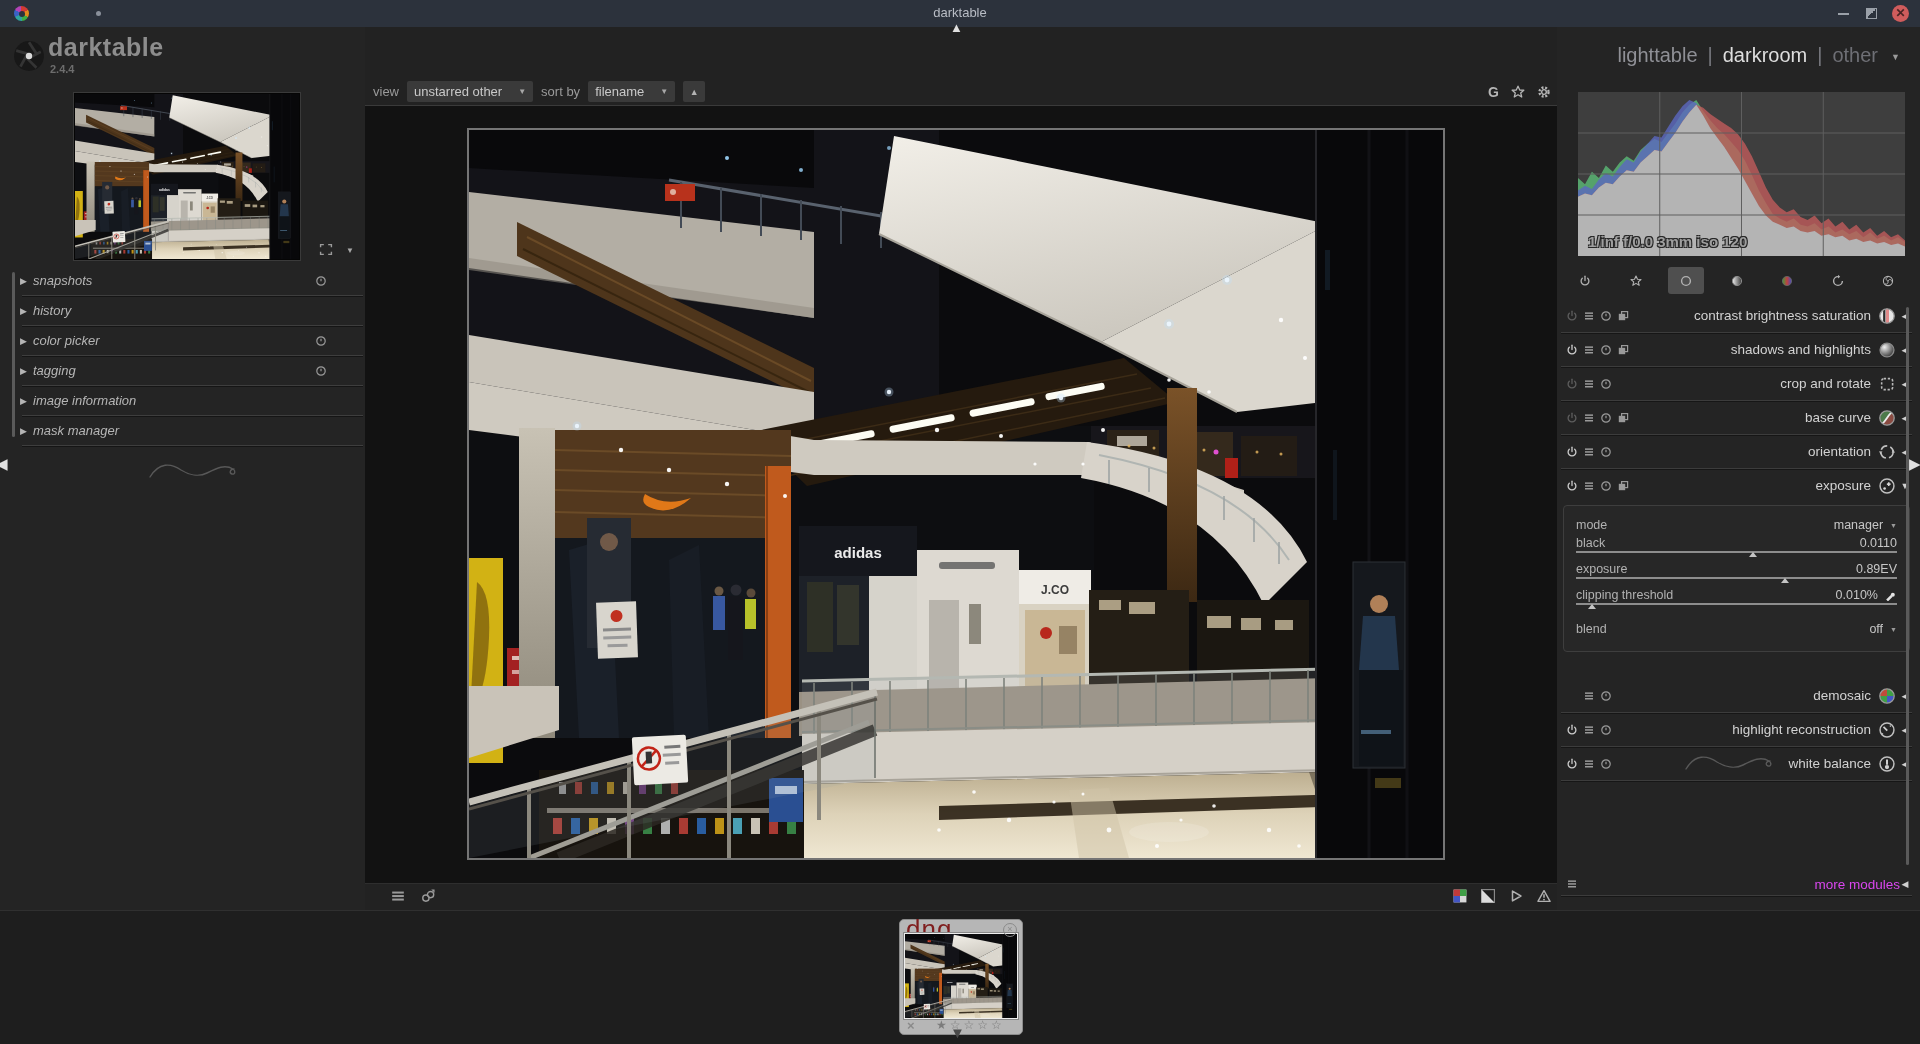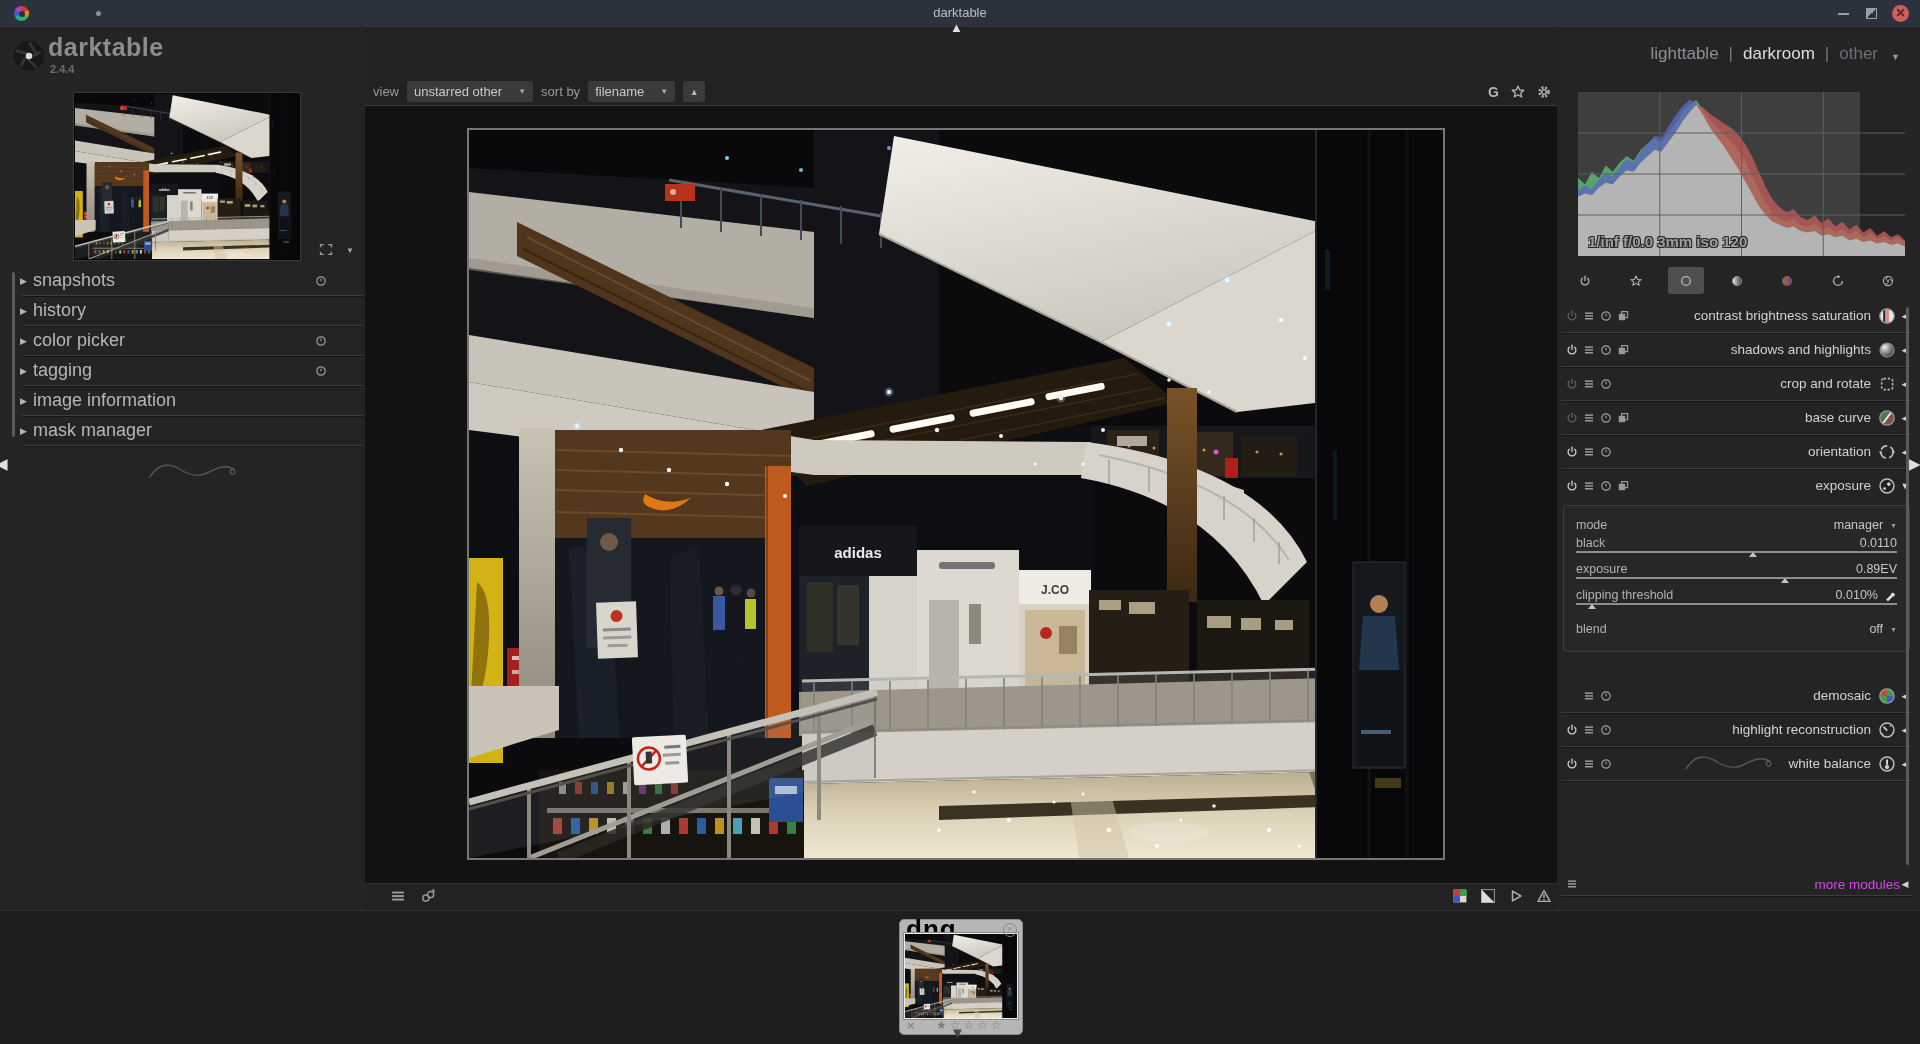--- a/index.html
+++ b/index.html
@@ -19,46 +19,46 @@
   
   #leftpanel{left:0;top:27px;width:365px;height:883px;background:#242424;}
   #rightpanel{left:1557px;top:27px;width:363px;height:883px;background:#242424;}
   #center{left:365px;top:27px;width:1192px;height:883px;background:#222222;}
   #filmstrip{left:0;top:910px;width:1920px;height:134px;background:#1e1e1e;border-top:1px solid #303030;}
   
   #logo-name{font-size:25px;font-weight:bold;color:#8d8d8d;letter-spacing:.5px;}
   #logo-ver{font-size:11px;font-weight:bold;color:#6d6d6d;}
   .lsec{display:flex;align-items:center;height:29px;padding-left:20px;}
   .lsec .tri{font-size:9px;color:#b5b5b5;width:13px;}
-  .lsec-label{font-size:18px;color:#b6b6b6;}
+  .lsec-label{font-size:13px;color:#b6b6b6;font-style:italic;}
   .lsec .rst{margin-left:auto;margin-right:38px;color:#9a9a9a;display:flex;}
   .lsep{height:1px;background:#3e3e3e;box-shadow:0 1px 0 #151515;margin:0 2px 0 22px;}
   .scrollbar{position:absolute;width:3px;background:#5a5a5a;border-radius:2px;}
   .flourish{stroke:#585858;fill:none;stroke-width:1.4;stroke-linecap:round;}
   
   #statusline{position:absolute;left:0;right:0;top:13px;text-align:center;font-size:13px;color:#9d9d9d;}
   #viewrow{position:absolute;left:8px;top:54px;display:flex;align-items:center;gap:8px;font-size:13px;color:#9a9a9a;}
   .combo{background:#3a3a3a;height:21px;border-radius:2px;display:flex;align-items:center;padding:0 7px;gap:16px;color:#c9c9c9;}
   .caret{font-size:8px;color:#a8a8a8;}
   .sqbtn{background:#3a3a3a;width:22px;height:21px;border-radius:2px;display:flex;align-items:center;justify-content:center;color:#b4b4b4;font-size:9px;}
   #hdricons{position:absolute;right:6px;top:57px;display:flex;gap:12px;align-items:center;color:#b6b6b6;}
   #canvas{position:absolute;left:0;right:0;top:78px;bottom:26px;background:#121212;border-top:1px solid #3a3a3a;}
   #mainimg{position:absolute;left:102px;top:22px;border:2px solid #757575;background:#000;}
   #ctoolbar{position:absolute;left:0;right:0;bottom:0;height:26px;background:#222;border-top:1px solid #2e2e2e;}
   #ctl{position:absolute;left:26px;top:5px;display:flex;gap:16px;align-items:center;color:#9a9a9a;}
   #ctr{position:absolute;right:6px;top:5px;display:flex;gap:14px;align-items:center;}
   .tbi{width:14px;height:14px;display:block;}
   
-  #modeswitch{position:absolute;right:42px;top:17px;font-size:17px;display:flex;gap:10px;align-items:center;}
+  #modeswitch{position:absolute;right:42px;top:17px;font-size:20px;display:flex;gap:10px;align-items:center;}
   #modeswitch .mode{color:#8f9096;}
   #modeswitch .mode.active{color:#dedede;}
   #modeswitch .mode.dim{color:#6e6f75;}
   #modeswitch .mode-sep{color:#77787e;}
   #modecaret{position:absolute;right:20px;top:25px;font-size:9px;color:#9a9a9a;}
-  #hist{position:absolute;left:21px;top:65px;width:282px;height:164px;background:#3e3e3e;}
+  #hist{position:absolute;left:21px;top:65px;width:327px;height:164px;background:#3e3e3e;}
   #histexif{position:absolute;left:10px;bottom:6px;font-size:15px;font-weight:bold;color:#9e9e9e;
     text-shadow:1px 1px 0 #262626,-1px 1px 0 #262626,1px -1px 0 #262626,-1px -1px 0 #262626;}
   #grouprow{position:absolute;left:10px;right:14px;top:240px;display:flex;justify-content:space-between;align-items:center;}
   .gbtn{width:36px;height:27px;display:flex;align-items:center;justify-content:center;border-radius:3px;color:#b2b2b2;}
   .gbtn.active{background:#4f4f4f;}
   #modlist{position:absolute;left:2px;right:6px;top:272px;}
   .mrow{display:flex;align-items:center;height:33px;padding:0 4px 0 6px;}
   .mrow .lic{display:flex;gap:3px;width:76px;align-items:center;}
   .mrow .licon{width:14px;height:14px;display:flex;align-items:center;justify-content:center;}
   .on{color:#cdcdcd;}.off{color:#5e5e5e;}
@@ -74,21 +74,21 @@
   .xlrow{display:flex;height:15px;align-items:center;}
   .xslide{position:relative;height:8px;margin-bottom:3px;}
   .xbar{position:absolute;left:0;right:0;top:1px;height:2px;background:#8d8d8d;}
   .xmark{position:absolute;top:2px;width:0;height:0;border-left:4px solid transparent;border-right:4px solid transparent;border-bottom:5px solid #c4c4c4;transform:translateX(-50%);}
   .gap{margin-top:9px;}
   #moremods{position:absolute;left:2px;right:6px;top:846px;}
   #moremods .mrow{height:22px;}
   #moremods .mname{font-size:13.5px;color:#d946ef;}
   
   #fcard{position:absolute;left:899px;top:8px;width:122px;height:114px;background:#b6b6b6;border-radius:5px;border:1px solid #8c8c8c;}
-  #fext{position:absolute;left:6px;top:-6px;font-size:26px;font-weight:bold;color:#000000;letter-spacing:1px;}
+  #fext{position:absolute;left:6px;top:-6px;font-size:26px;font-weight:normal;color:#7f1d1d;letter-spacing:1px;}
   #fimg{position:absolute;left:4px;top:13px;border:1px solid #eee;box-shadow:0 0 0 1px #888;}
   #faltered{position:absolute;right:5px;top:3px;width:12px;height:12px;border:1px solid #8a8a8a;border-radius:50%;
     color:#8a8a8a;font-size:9px;line-height:11px;text-align:center;}
   #freject{position:absolute;left:7px;bottom:1px;font-size:13px;font-weight:bold;color:#8a8a8a;}
   #fstars{position:absolute;left:36px;bottom:2px;display:flex;gap:3px;font-size:12px;color:#7c7c7c;}
   .parrow{color:#e0e0e0;font-size:15px;}
   svg.tic{width:12px;height:12px;display:block;}
 </style>
 </head>
 <body>

